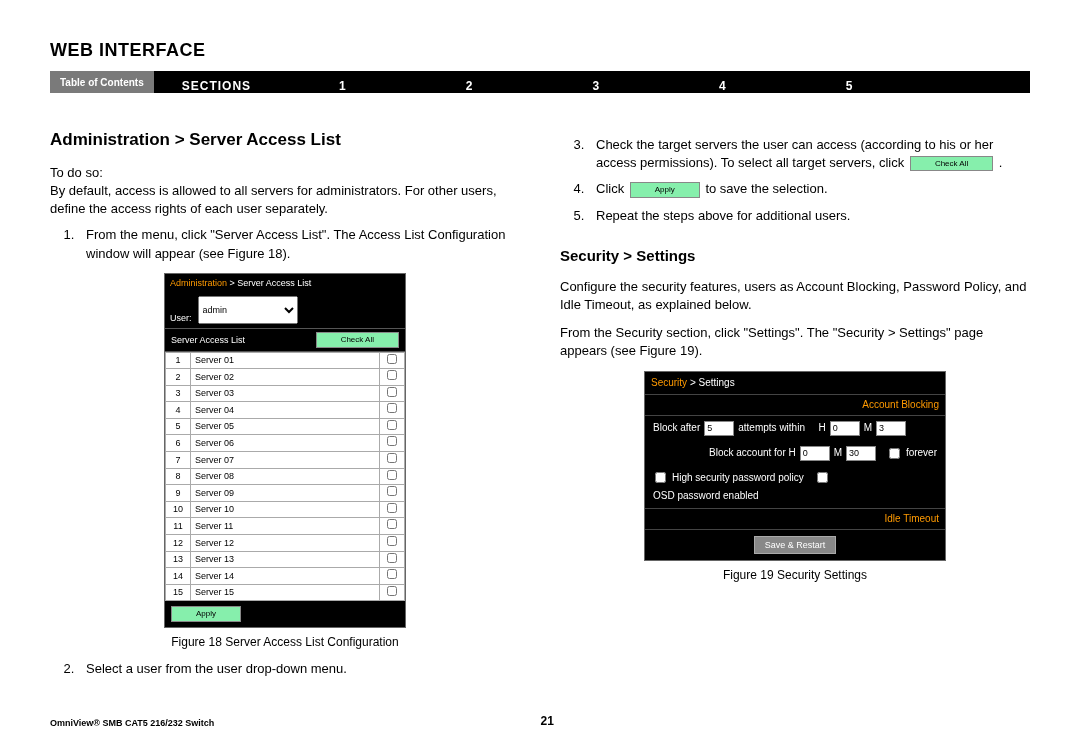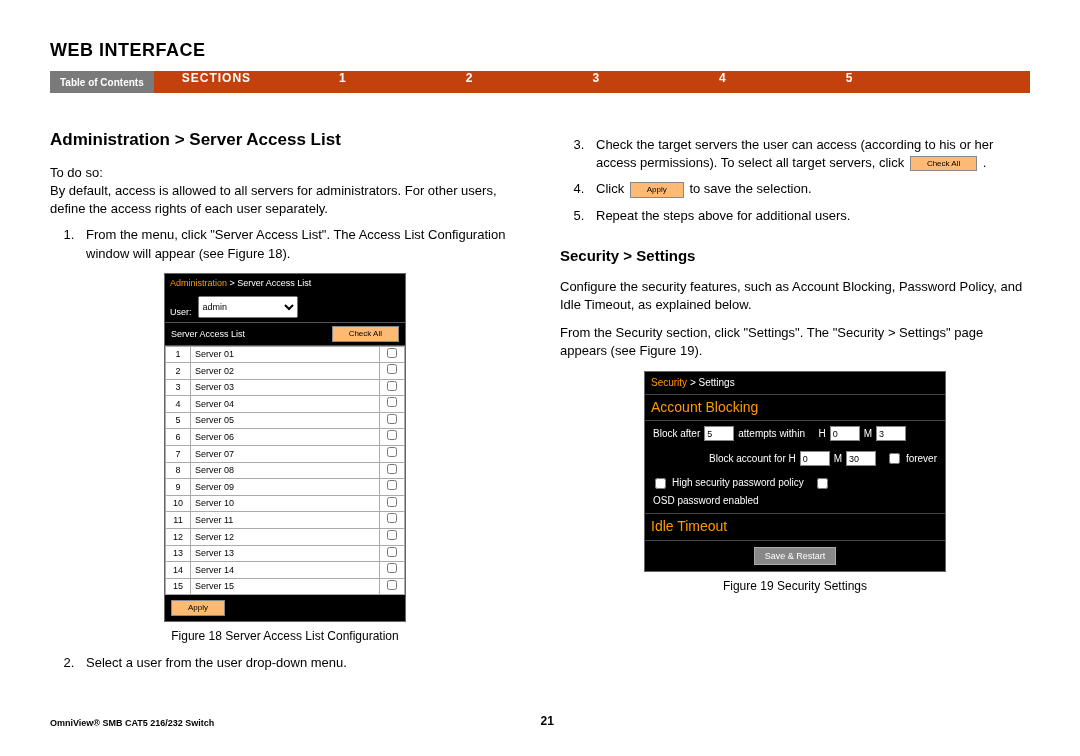--- a/index.html
+++ b/index.html
@@ -16,24 +16,24 @@
   .page {
     padding: 40px 50px 0 50px;
   }
   .main-title {
     font-size: 18px;
     font-weight: bold;
     letter-spacing: 0.5px;
     margin-bottom: 10px;
   }
   .nav-bar {
-    background: #c2410c;
+    background: #000000;
     height: 22px;
     display: flex;
-    align-items: flex-start;
+    align-items: flex-end;
     font-size: 11px;
     color: #fff;
   }
   .nav-toc {
     background: #7a7a7a;
     padding: 0 10px;
     height: 100%;
     display: flex;
     align-items: center;
     font-weight: bold;
@@ -100,38 +100,38 @@
   }
   .fig18 .bc .hl { color: #ff9a00; }
   .fig18 .user-row {
     display: flex;
     align-items: flex-end;
     padding: 4px 5px;
     gap: 6px;
   }
   .fig18 .user-row select {
     font-size: 9px;
-    height: 22px;
+    height: 28px;
     width: 100px;
   }
   .fig18 .list-head {
     display: flex;
     justify-content: space-between;
     align-items: center;
     background: #000;
     padding: 3px 6px;
     border-top: 1px solid #555;
     border-bottom: 1px solid #555;
   }
   .fig18 .list-head .checkall, .fig18 .apply-btn, .inline-btn {
-    background: #fdba74;
+    background: #86efac;
     color: #000;
     border: 1px solid #888;
     font-size: 8px;
-    padding: 1px 16px;
+    padding: 1px 24px;
     display: inline-block;
   }
   .fig18 table {
     width: 100%;
     border-collapse: collapse;
     background: #fff;
     color: #000;
   }
   .fig18 td {
     border: 1px solid #aaa;
@@ -156,23 +156,24 @@
     border: 1px solid #666;
   }
   .fig19 .bc {
     padding: 4px 6px;
     font-size: 10px;
   }
   .fig19 .bc .hl { color: #ff9a00; }
   .fig19 .sec-head {
     color: #ff9a00;
     padding: 3px 6px;
-    font-size: 14px;
+    font-size: 10px;
     border-top: 1px solid #444;
     border-bottom: 1px solid #444;
+    text-align: right;
   }
   .fig19 .row {
     padding: 5px 8px;
     display: flex;
     align-items: center;
     gap: 4px;
     flex-wrap: wrap;
   }
   .fig19 input[type=text] {
     width: 24px;
@@ -355,21 +356,21 @@
         <li>
           <span>Check the target servers the user can access (according to his or her access permissions). To select all target servers, click </span><span class="inline-btn">Check All</span><span> .</span>
         </li>
         <li>
           <span>Click </span><span class="inline-btn">Apply</span><span> to save the selection.</span>
         </li>
         <li>Repeat the steps above for additional users.</li>
       </ol>
 
       <div class="sub-head">Security &gt; Settings</div>
-      <div>Configure the security features, such as Account Blocking, Password Policy, and Idle Timeout, as explained below.</div>
+      <div>Configure the security features, users as Account Blocking, Password Policy, and Idle Timeout, as explained below.</div>
       <div style="margin-top:10px">From the Security section, click "Settings". The "Security &gt; Settings" page appears (see Figure 19).</div>
 
       <div class="fig19">
         <div class="bc">
           <span class="hl">Security</span><span> &gt; Settings</span>
         </div>
         <div class="sec-head">Account Blocking</div>
         <div class="row">
           <span>Block after</span>
           <input type="text" value="5" style="">

